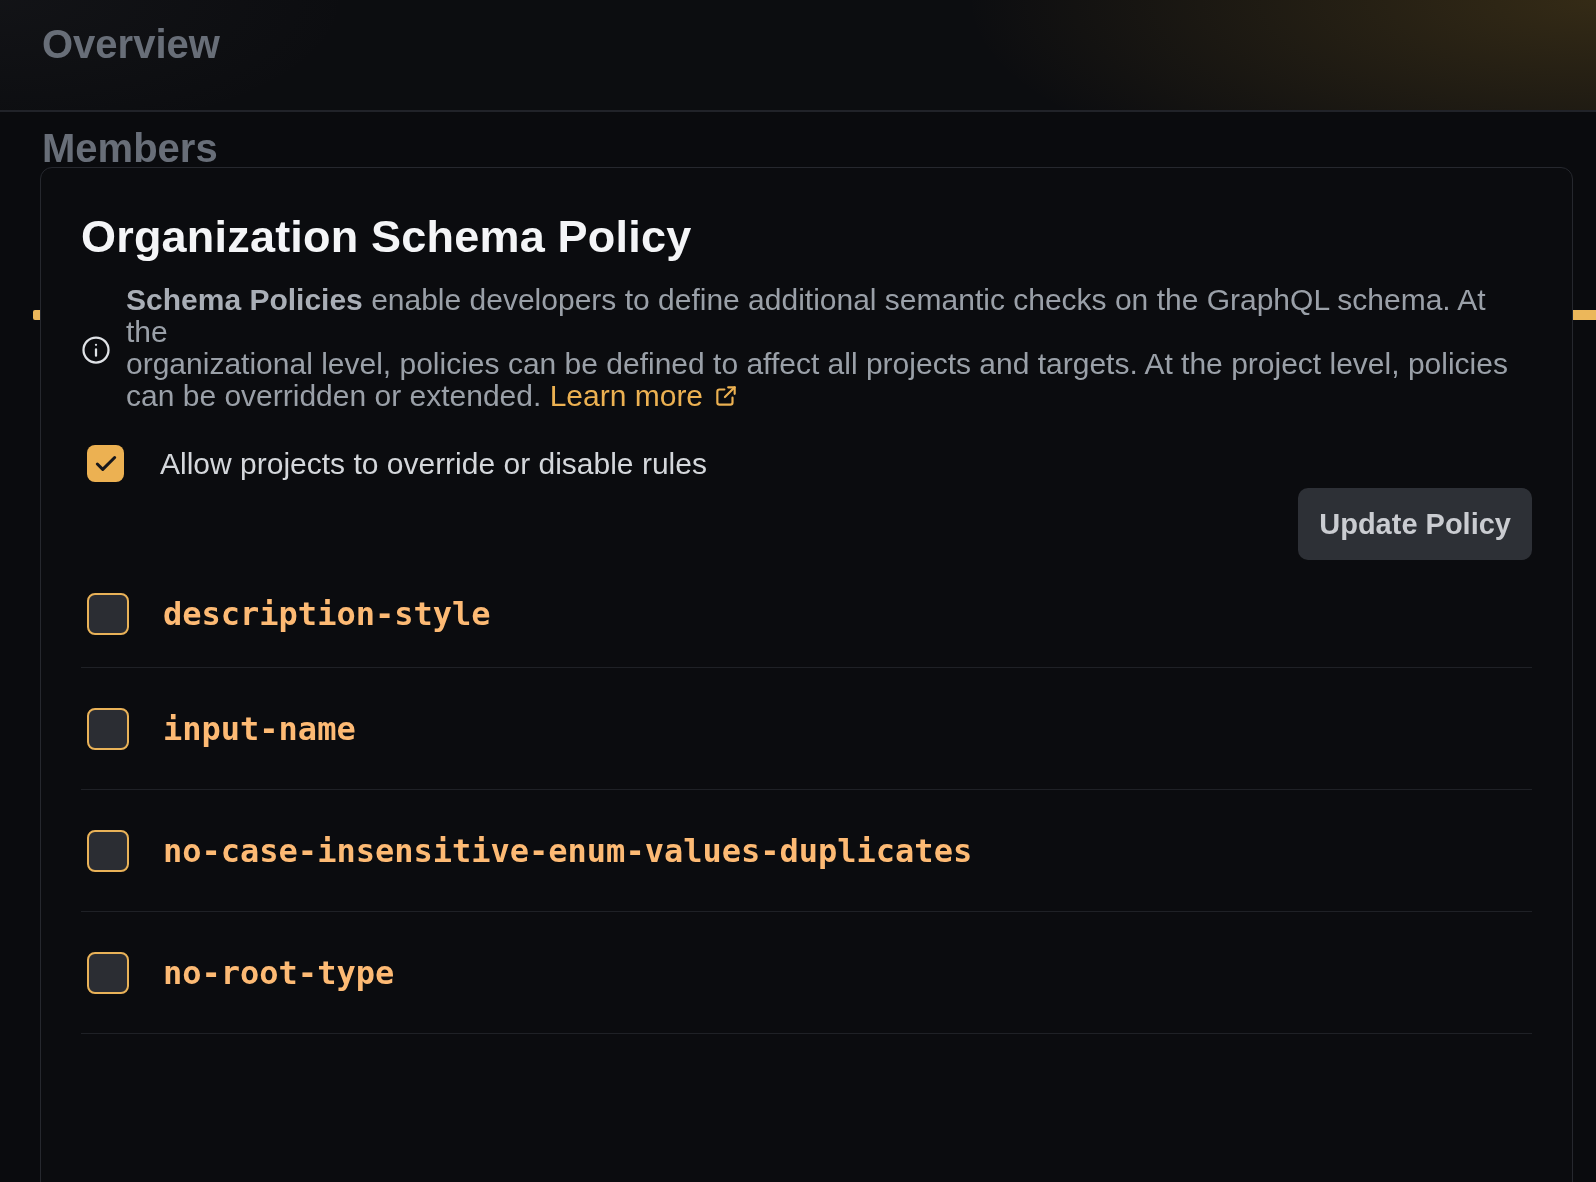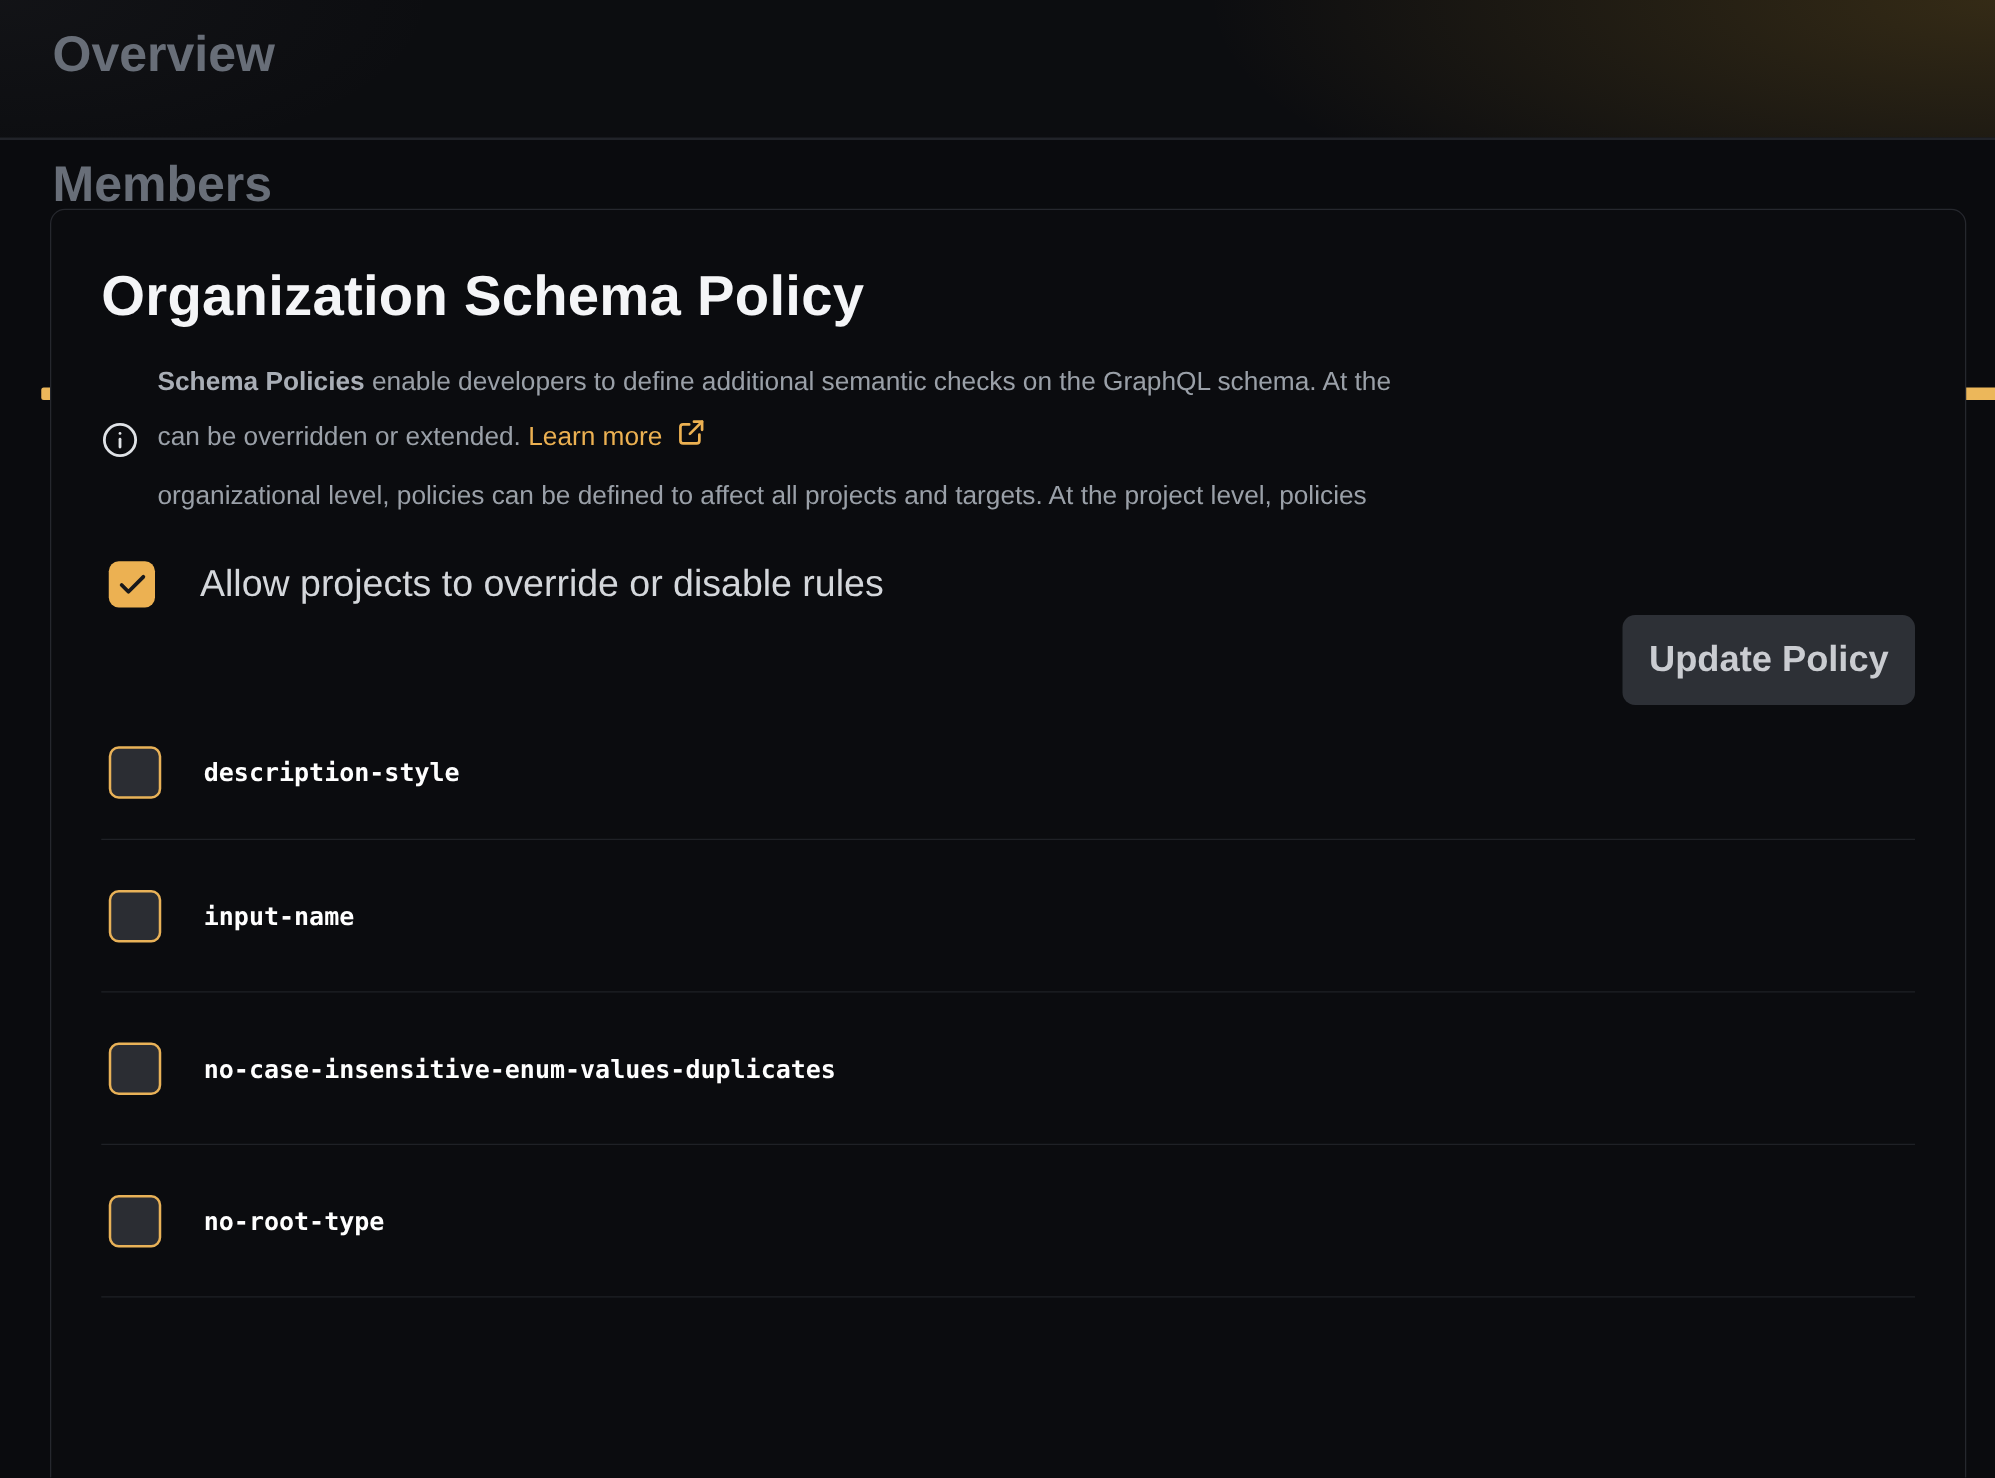--- a/index.html
+++ b/index.html
@@ -43,21 +43,21 @@
     padding: 46px 40px 0 40px;
   }
   .card-title {
     margin: 0 0 24px 0;
     font-size: 45px; font-weight: 700; line-height: 46px;
     color: #f4f5f7; letter-spacing: 0.2px;
   }
 
   .info-row { display: flex; align-items: center; gap: 15px; }
   .info-icon { flex: 0 0 auto; width: 30px; height: 30px; }
-  .info-text { font-size: 21px; line-height: 44px; color: #9aa0a8; }
+  .info-text { font-size: 30px; line-height: 32px; color: #9aa0a8; }
   .info-line { display: block; }
   .info-bold { font-weight: 700; color: #a9aeb6; }
   .learn-link { color: #ecb152; text-decoration: none; cursor: pointer; }
   .ext-icon { display: inline-block; vertical-align: -3px; margin-left: 10px; }
 
   .allow-row { display: flex; align-items: center; gap: 36px; margin: 30px 0 0 6px; }
   .checkbox-checked {
     width: 37px; height: 37px; border-radius: 8px;
     background: #ecb152; display: flex; align-items: center; justify-content: center;
     cursor: pointer; flex: 0 0 auto;
@@ -80,21 +80,21 @@
   }
   .rule-row:first-child { height: 108px; }
   .rule-checkbox {
     width: 42px; height: 42px; flex: 0 0 auto;
     border: 2px solid #e9b258; border-radius: 8px;
     background: #2b2d33; cursor: pointer;
   }
   .rule-name {
     margin-left: 34px;
     font-family: "DejaVu Sans Mono", monospace;
-    font-weight: 700; font-size: 20px; color: #ffffff;
+    font-weight: 700; font-size: 32px; color: #fdba74;
   }
 </style>
 </head>
 <body>
 
 <div class="topbar">
   <div class="tabs">
     <div class="tab">Overview</div>
     <div class="tab">Members</div>
     <div class="tab active">Policy</div>
@@ -108,30 +108,30 @@
   <div class="info-row">
     <span class="info-icon">
       <svg width="30" height="30" viewBox="0 0 24 24" fill="none" stroke="#dfe2e6" stroke-width="1.8" stroke-linecap="round" stroke-linejoin="round">
         <circle cx="12" cy="12" r="10"></circle>
         <line x1="12" y1="16.5" x2="12" y2="11.5"></line>
         <line x1="12" y1="7.8" x2="12.01" y2="7.8"></line>
       </svg>
     </span>
     <div class="info-text">
       <span class="info-line"><span class="info-bold">Schema Policies</span><span> enable developers to define additional semantic checks on the GraphQL schema. At the</span></span>
+      <span class="info-line">organizational level, policies can be defined to affect all projects and targets. At the project level, policies</span>
       <span class="info-line"><span>can be overridden or extended.</span>
         <a class="learn-link"><span>Learn more</span><span class="ext-icon">
           <svg width="26" height="26" viewBox="0 0 24 24" fill="none" stroke="#ecb152" stroke-width="2" stroke-linecap="round" stroke-linejoin="round">
             <path d="M18 13.5V18a2 2 0 0 1-2 2H6a2 2 0 0 1-2-2V8a2 2 0 0 1 2-2h4.5"></path>
             <polyline points="14 4 20 4 20 10"></polyline>
             <line x1="11" y1="13" x2="20" y2="4"></line>
           </svg>
         </span></a>
       </span>
-      <span class="info-line">organizational level, policies can be defined to affect all projects and targets. At the project level, policies</span>
     </div>
   </div>
 
   <div class="allow-row">
     <span class="checkbox-checked">
       <svg width="26" height="26" viewBox="0 0 24 24" fill="none" stroke="#17181c" stroke-width="2.8" stroke-linecap="round" stroke-linejoin="round">
         <polyline points="20 6 9 17 4 12"></polyline>
       </svg>
     </span>
     <span class="allow-label">Allow projects to override or disable rules</span>

